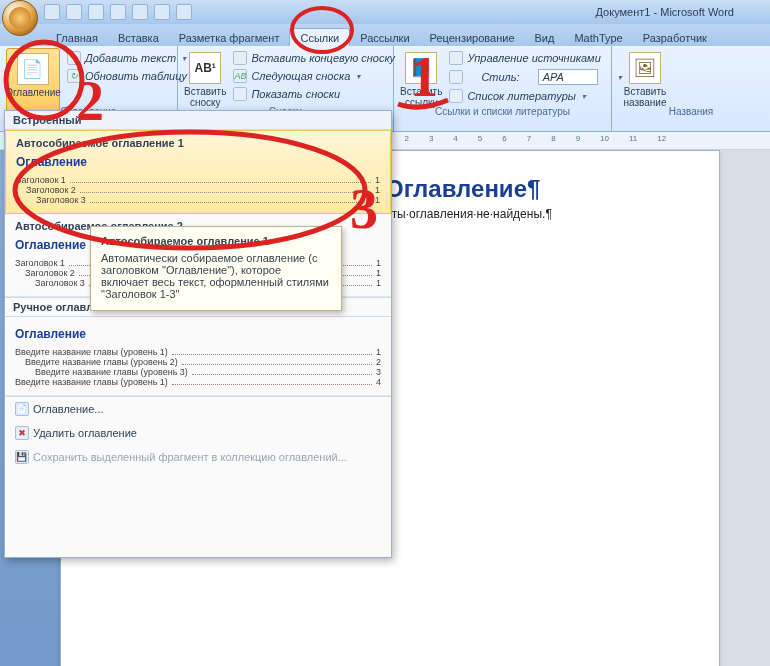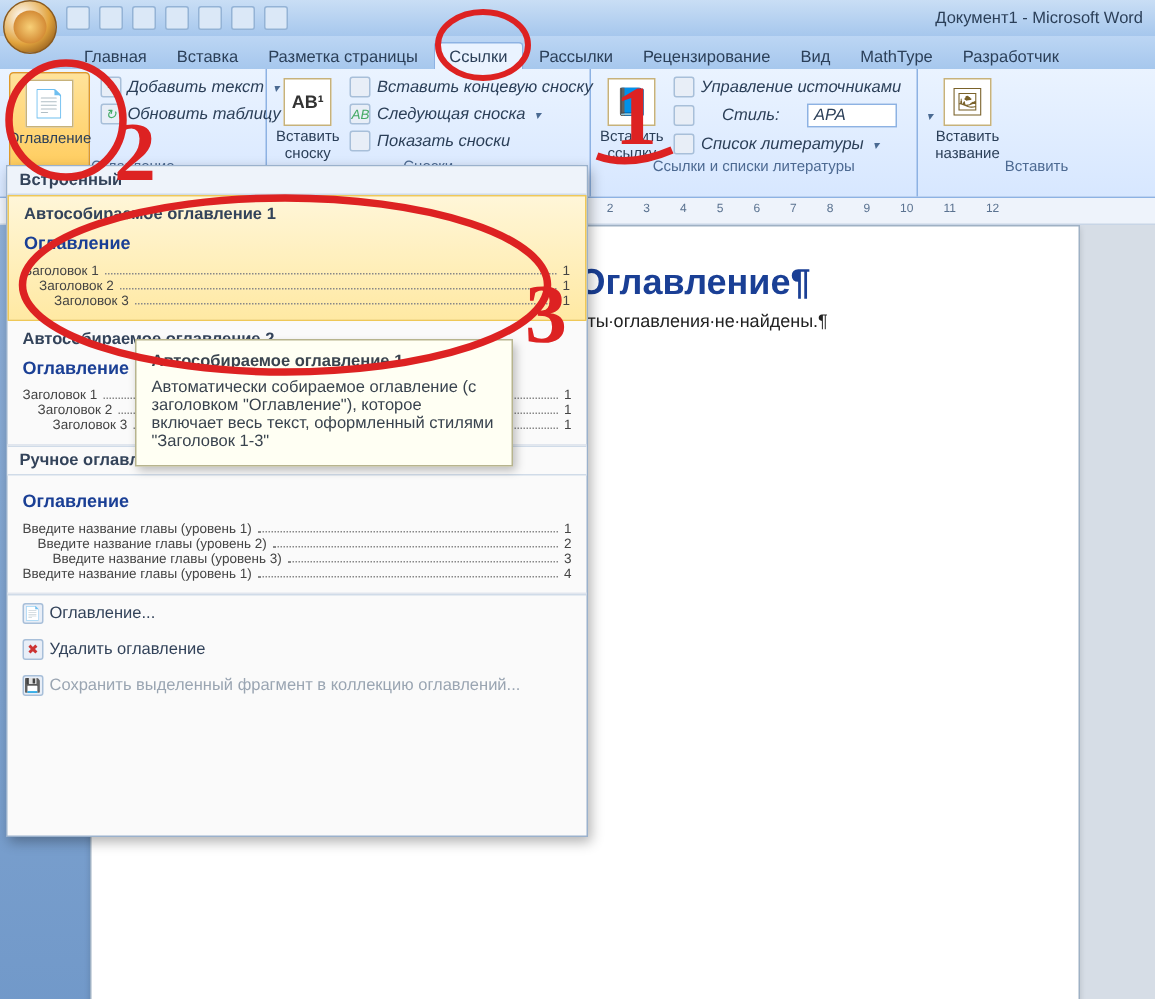--- a/index.html
+++ b/index.html
@@ -12,21 +12,21 @@
   
   .titlebar { height:24px; background:linear-gradient(#c9def5,#a6c7ed);
     display:flex; align-items:center; font-size:11px; color:var(--dark); }
   .office-btn { width:36px; height:36px; border-radius:50%;
     background:radial-gradient(circle at 35% 30%,#fff,#e2a43e 55%,#6d3c0d);
     border:1px solid #8a5a1e; position:absolute; left:2px; top:0; z-index:50;
     display:flex; align-items:center; justify-content:center; }
   .office-btn-inner { width:22px;height:22px;background:radial-gradient(#f8d077,#c56f1b);border-radius:50%; }
   .qat { display:flex; gap:6px; margin-left:44px; align-items:center; }
   .qat span { width:16px;height:16px;background:#dbe8f7;border:1px solid #94b3d6;border-radius:2px; }
-  .title-text { margin-left:auto; margin-right:8px; }
+  .title-text { margin-left:auto; margin-right:36px; }
   .office-btn-circle { stroke:#d22; stroke-width:5; fill:none; }
 
   
   .tabs { height:22px; background:linear-gradient(#bcd6f4,#a6c7ed);
     display:flex; align-items:flex-end; padding-left:46px; font-size:11px; }
   .tab { padding:3px 10px 2px; color:var(--dark); cursor:default; }
   .tab.active { background:var(--tab-active); border:1px solid var(--border);
     border-bottom:none; border-radius:3px 3px 0 0; }
   .tab-circle { stroke:#d22; stroke-width:4; fill:none; }
 
@@ -114,21 +114,21 @@
     <span></span>
     <span></span>
     <span></span>
   </div>
   <div class="title-text">Документ1 - Microsoft Word</div>
 </div>
 
 <div class="tabs">
   <div class="tab">Главная</div>
   <div class="tab">Вставка</div>
-  <div class="tab">Разметка страницы</div>
+  <div class="tab">Разметка фрагмент</div>
   <div class="tab active">Ссылки</div>
   <div class="tab">Рассылки</div>
   <div class="tab">Рецензирование</div>
   <div class="tab">Вид</div>
   <div class="tab">MathType</div>
   <div class="tab">Разработчик</div>
 </div>
 
 <div class="ribbon">
 
@@ -210,21 +210,21 @@
   </div>
 
   <div class="group" style="width:158px;border-right:none">
     <div class="group-body">
       <div class="big-btn">
         <div class="ico">🖼</div>
         <div class="lbl">Вставить
 название</div>
       </div>
     </div>
-    <div class="group-label">Вставить</div>
+    <div class="group-label">Названия</div>
   </div>
 </div>
 
 <div class="ruler">
   <div class="ticks">
     <span>1</span>
       <span>2</span>
     <span>3</span>
       <span>4</span>
     <span>5</span>

